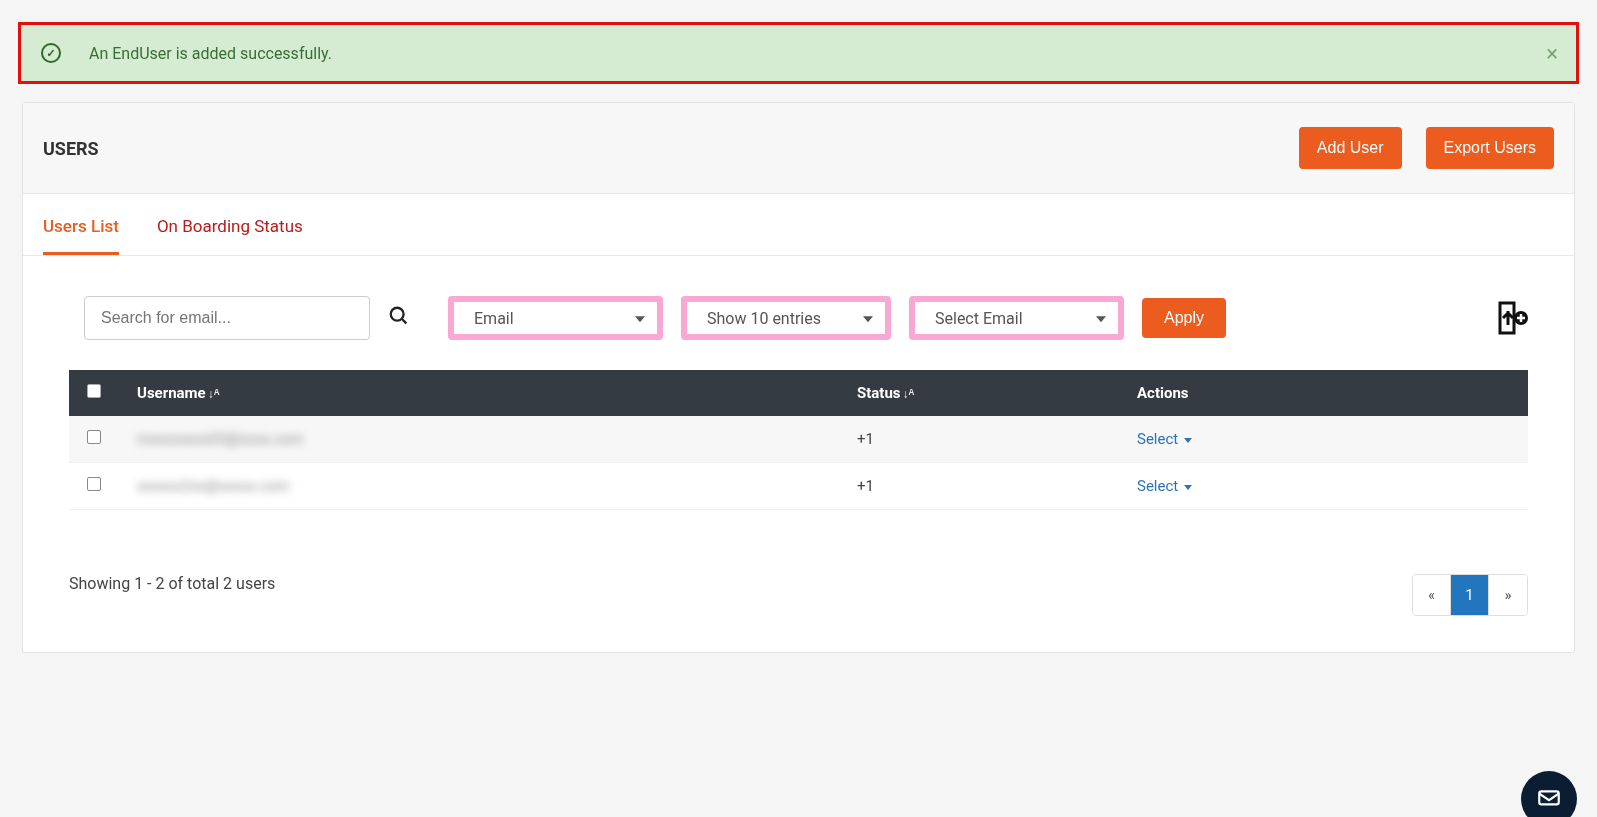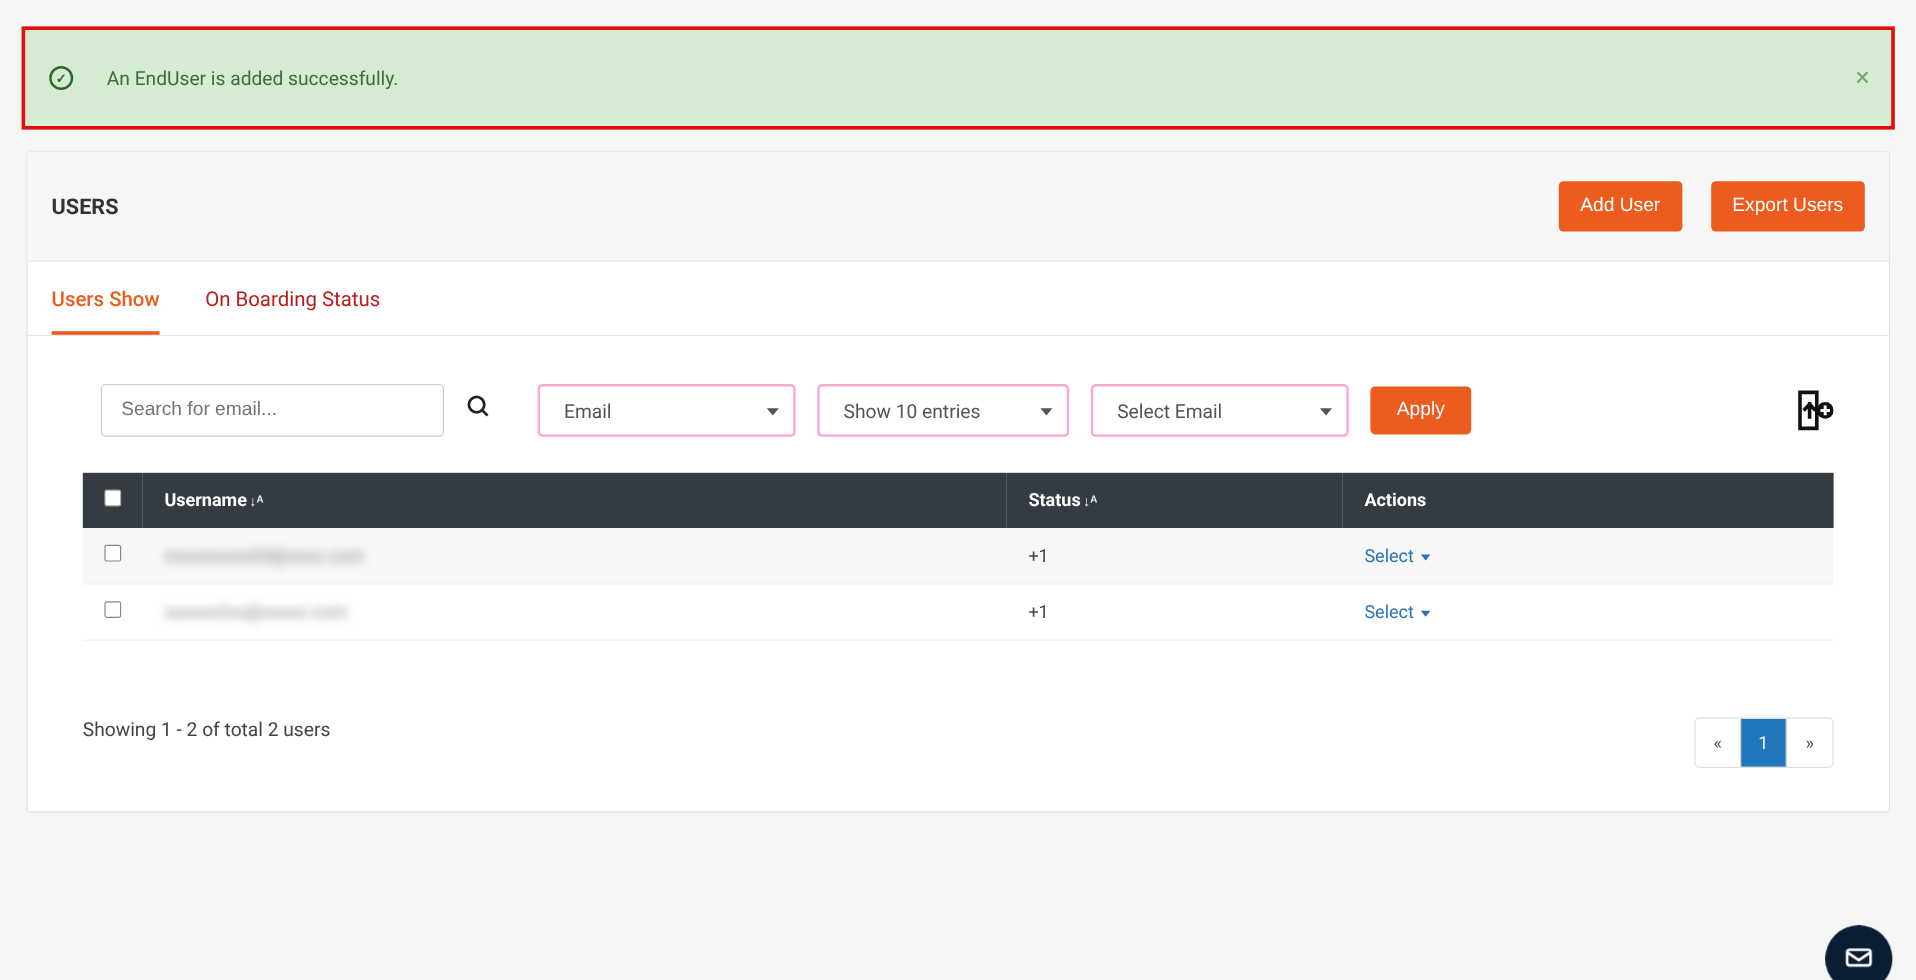--- a/index.html
+++ b/index.html
@@ -7,21 +7,21 @@
       font-family: -apple-system, BlinkMacSystemFont, "Segoe UI", Roboto, Arial, sans-serif;
       background: #f5f5f5;
       color: #333;
       width: 1597px;
       height: 817px;
       overflow: hidden;
       position: relative;
     }
     .alert {
       margin: 22px 18px 18px 18px;
-      padding: 30px 20px;
+      padding: 18px 20px;
       background: #d5ecd2;
       border: 3px solid #e30e0e;
       color: #2d6a2a;
       display: flex;
       align-items: center;
       position: relative;
     }
     .alert-icon {
       width: 20px;
       height: 20px;
@@ -114,21 +114,21 @@
       margin-left: 15px;
     }
     .search-icon {
       font-size: 22px;
       color: #222;
       cursor: pointer;
       margin-right: 20px;
     }
     .select-box {
       height: 44px;
-      border: 2px solid #f9a8d4;
+      border: 6px solid #f9a8d4;
       border-radius: 4px;
       padding: 0 36px 0 20px;
       font-size: 16px;
       color: #555;
       background: #fff;
       cursor: pointer;
       position: relative;
       display: flex;
       align-items: center;
     }
@@ -276,21 +276,21 @@
 <div class="panel">
   <div class="panel-header">
     <div class="panel-title">USERS</div>
     <div class="header-actions">
       <button class="btn-primary">Add User</button>
       <button class="btn-primary">Export Users</button>
     </div>
   </div>
 
   <div class="tabs">
-    <div class="tab active">Users Show</div>
+    <div class="tab active">Users List</div>
     <div class="tab">On Boarding Status</div>
   </div>
 
   <div class="filters">
     <input class="search-input" placeholder="Search for email..." style="">
     <span class="search-icon">
       <svg viewBox="0 0 24 24" width="22" height="22" fill="none" stroke="#222" stroke-width="2.5">
           <circle cx="10" cy="10" r="7"></circle>
           <line x1="20" y1="20" x2="15" y2="15"></line>
         </svg>

